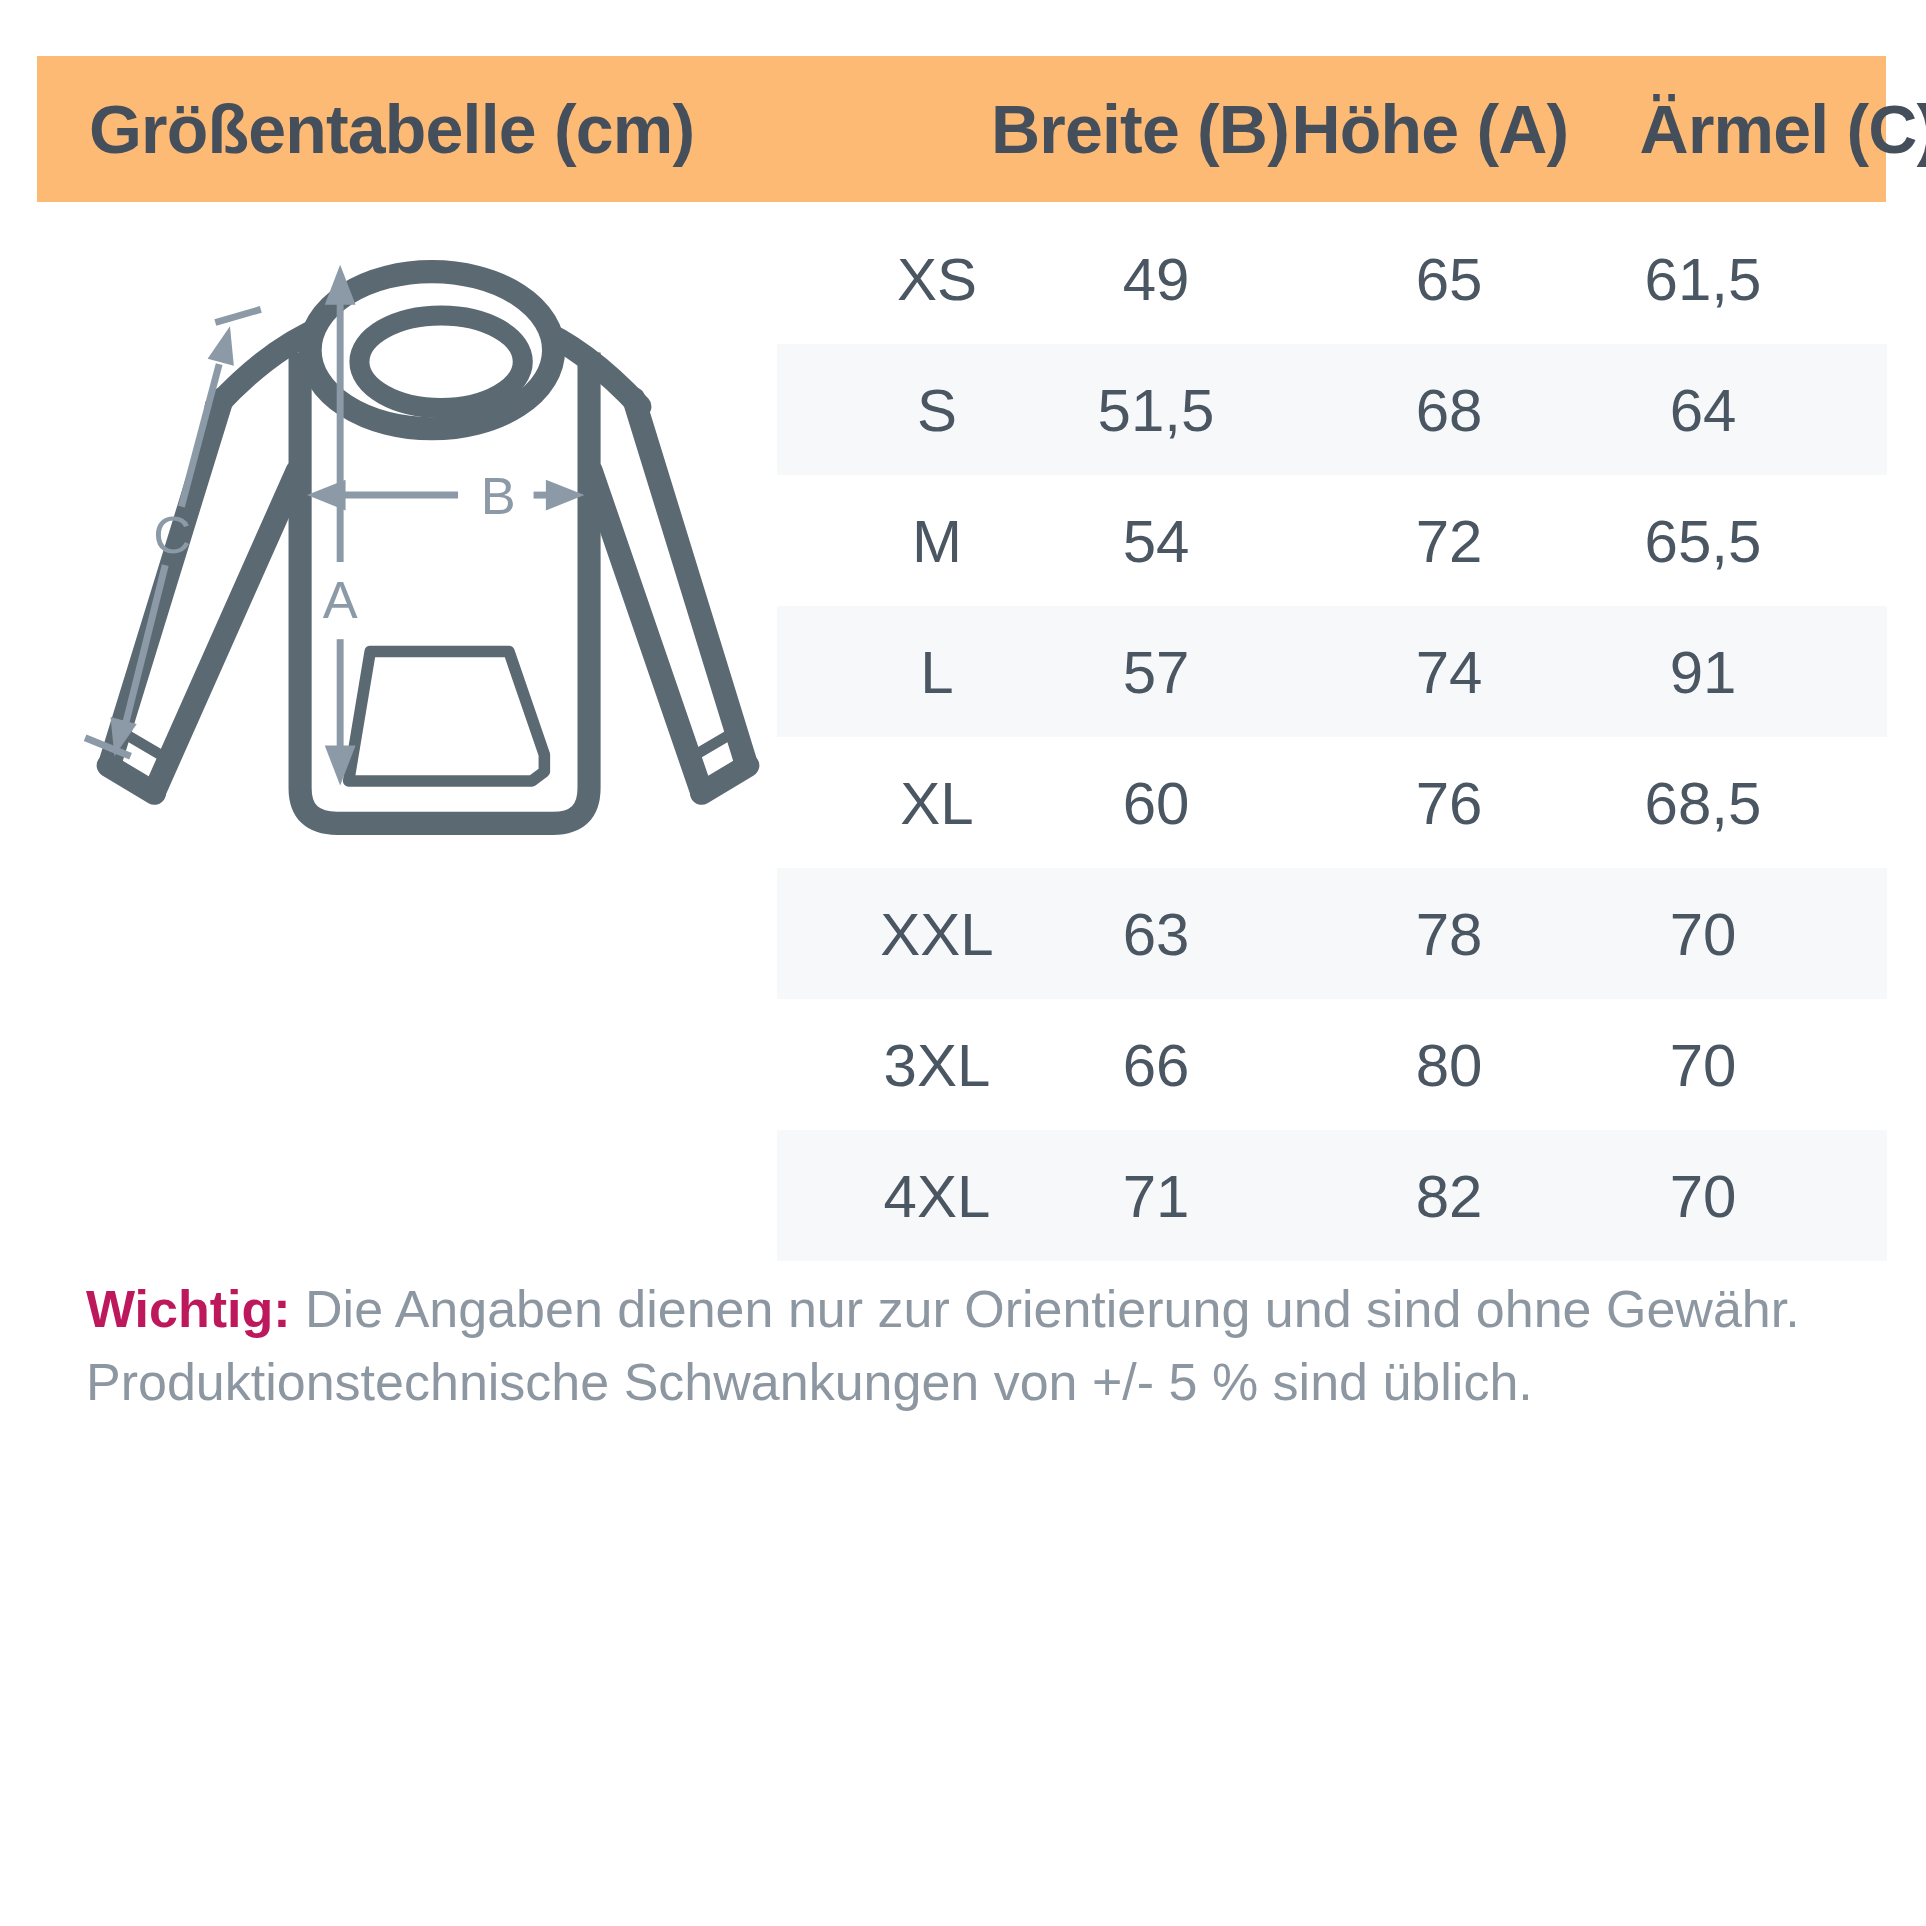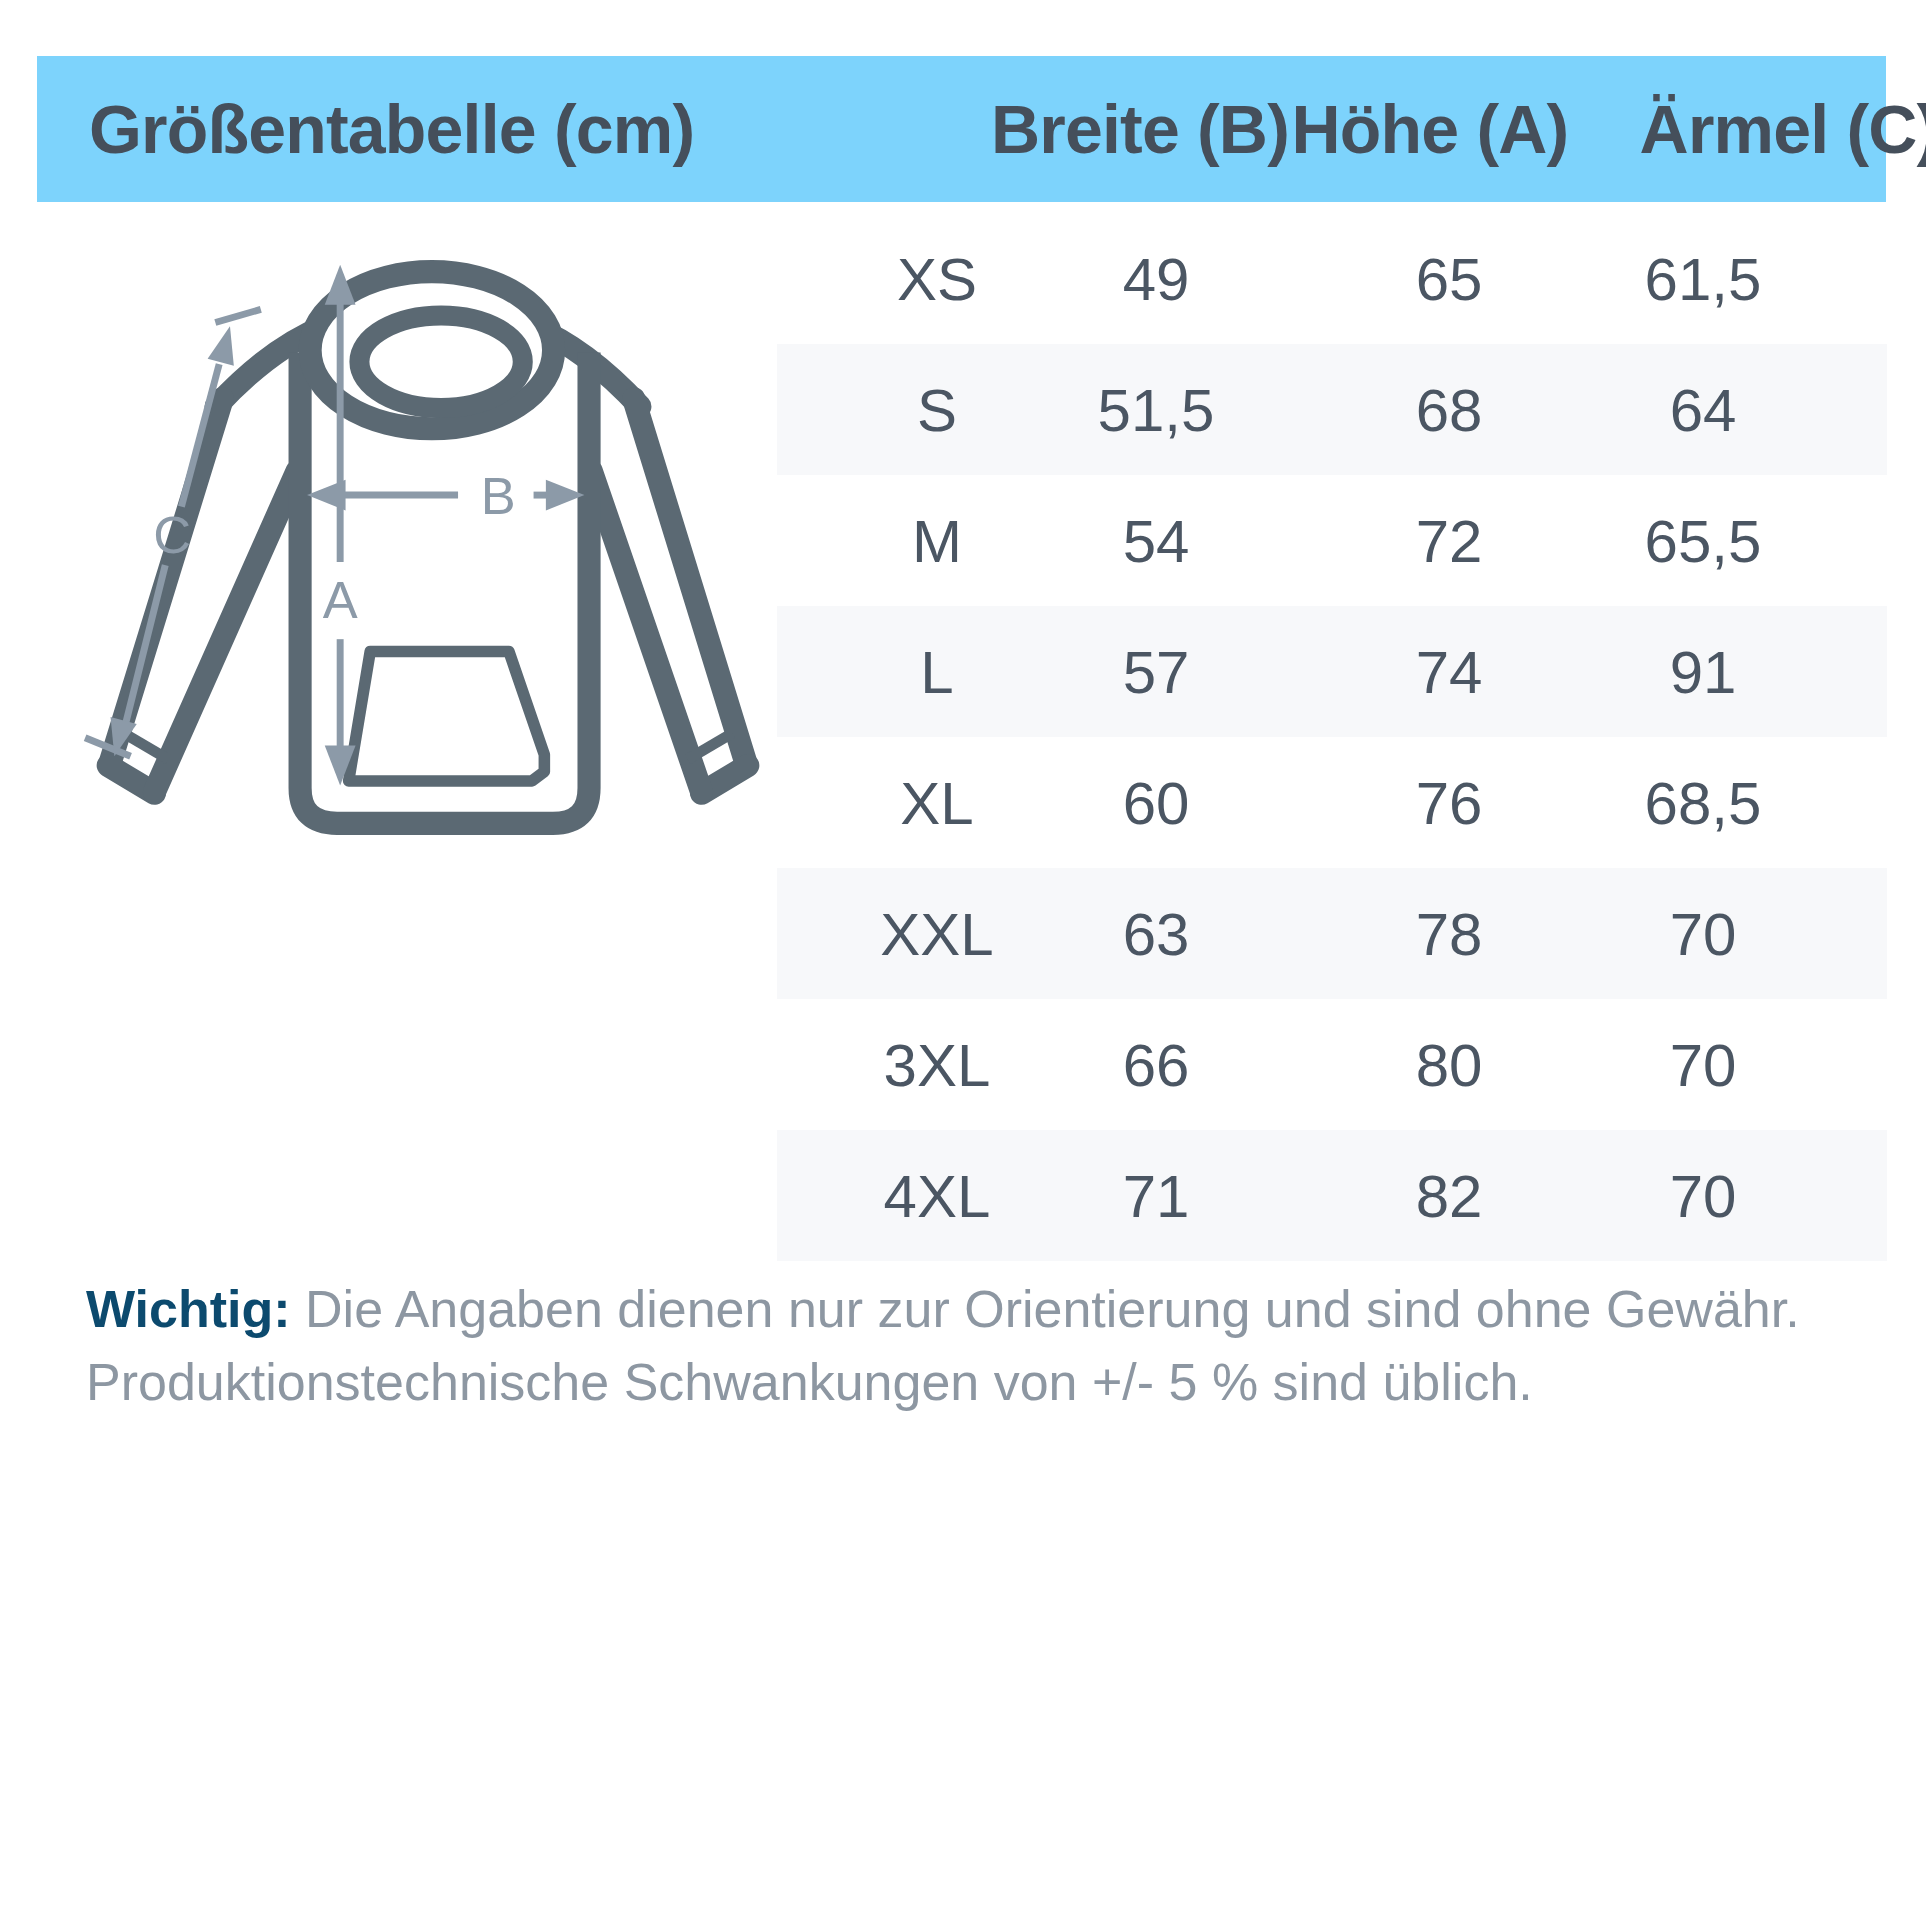--- a/index.html
+++ b/index.html
@@ -1,21 +1,21 @@
 <!DOCTYPE html>
 <html style="font-size:12.3px"><head>
 <meta charset="utf-8">
 <style>
   html,body{margin:0;padding:0;background:#ffffff;}
   .canvas{
     position:relative;width:1926px;height:1926px;background:#ffffff;overflow:hidden;
     font-family:"Liberation Sans","DejaVu Sans",sans-serif;color:#4b5663;
   }
   
-  .header-band{position:absolute;left:37px;top:56px;width:1849px;height:146px;background:#7dd3fc;}
+  .header-band{position:absolute;left:37px;top:56px;width:1849px;height:146px;background:#fdba74;}
   .header-title{
     position:absolute;left:52px;top:50%;transform:translateY(-50%);
     font-size:68px;font-weight:bold;color:#454f5b;letter-spacing:-0.8px;white-space:nowrap;
   }
   .header-col{
     position:absolute;top:50%;transform:translate(-50%,-50%);
     font-size:68px;font-weight:bold;color:#454f5b;letter-spacing:-0.8px;white-space:nowrap;
   }
   .hc1{left:1103px;} .hc2{left:1393px;} .hc3{left:1752px;}
   
@@ -25,21 +25,21 @@
   .cell{
     position:absolute;top:50%;transform:translate(-50%,-50%);
     font-size:60px;color:#4b5663;white-space:nowrap;
   }
   .c-size{left:160px;} .c-b{left:379px;} .c-h{left:672px;} .c-a{left:926px;}
   
   .diagram{position:absolute;left:62px;top:223px;width:732px;height:632px;}
   
   .footer{position:absolute;left:86px;top:1273px;width:1772px;color:#8d97a2;}
   .fl{font-size:52px;line-height:73px;white-space:nowrap;}
-  .fl b{color:#0c4a6e;font-weight:bold;}
+  .fl b{color:#be185d;font-weight:bold;}
   svg text{font-family:"Liberation Sans","DejaVu Sans",sans-serif;}
 </style>
 </head>
 <body>
 
 <div class="canvas">
 
   <div class="header-band">
     <div class="header-title">Größentabelle (cm)</div>
     <div class="header-col hc2">Höhe (A)</div>

